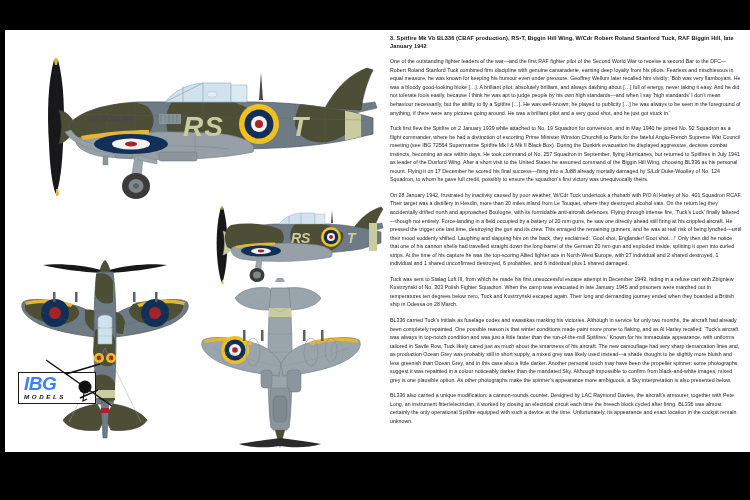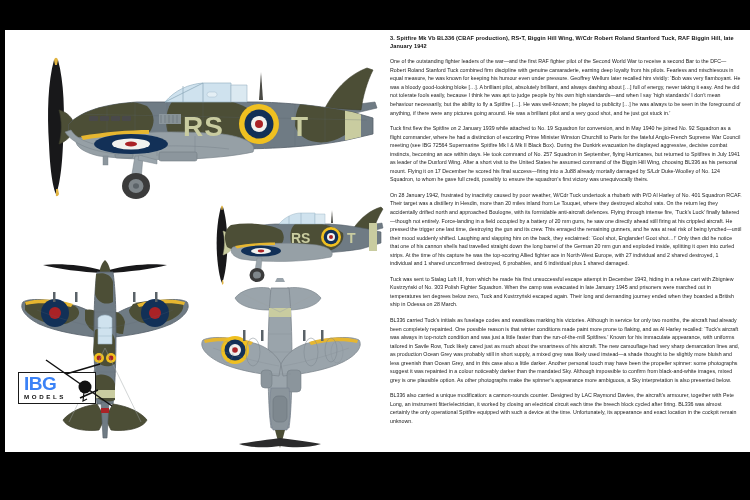--- a/index.html
+++ b/index.html
@@ -23,20 +23,21 @@
     width: 745px; height: 422px;
     background: #ffffff;
     display: flex;
     flex-direction: row;
   }
   
   #art-col {
     position: relative;
     width: 375px; height: 388px;
     flex: 0 0 375px;
+    font-style: italic;
   }
   .plane { position: absolute; }
   svg { display: block; overflow: visible; }
 
   
   #text-col {
     position: relative;
     width: 370px; height: 422px;
     flex: 0 0 370px;
     padding: 4px 8px 0 10px;

